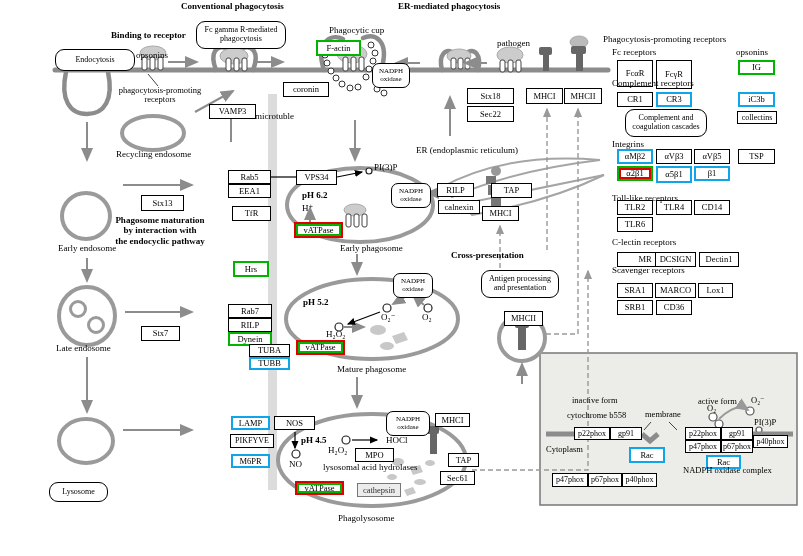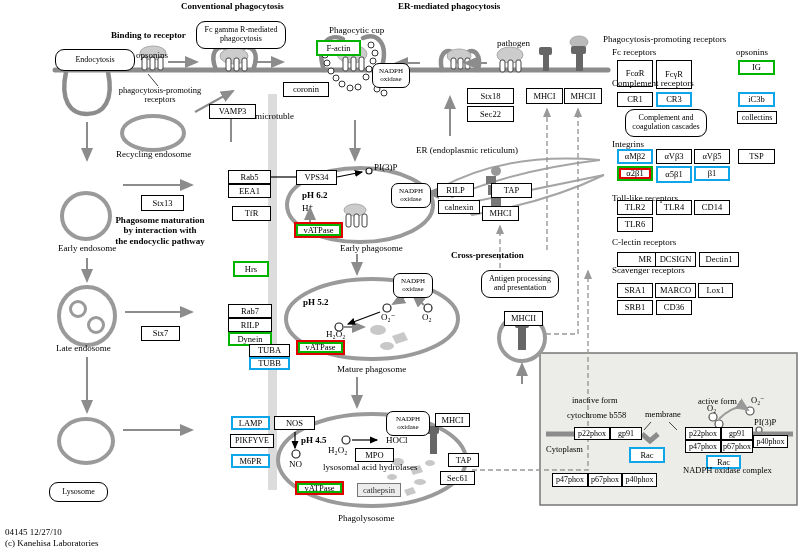--- a/index.html
+++ b/index.html
@@ -219,24 +219,20 @@
       <line x1="753" y1="434" x2="793" y2="434"></line>
     </g>
     <g fill="none">
       <line x1="651" y1="422" x2="644" y2="430" stroke="#444" stroke-width="1"></line>
       <line x1="669" y1="422" x2="677" y2="430" stroke="#444" stroke-width="1"></line>
       <path d="M719,419 Q736,402 748,410" stroke="#999" stroke-width="2" marker-end="url(#md)"></path>
     </g>
   </svg>
 
   <div id="nodes">
-    <div id="footer">
-      <div>04145 12/27/10</div>
-      <div>(c) Kanehisa Laboratories</div>
-    </div>
 
   <div class="gbox" style="left: 209px; top: 104px; width: 47px; height: 15px;">VAMP3</div>
       <div class="gbox" style="left: 283px; top: 82px; width: 46px; height: 15px;">coronin</div>
       <div class="gbox b-green" style="left: 316px; top: 40px; width: 45px; height: 16px;">F-actin</div>
       <div class="gbox" style="left: 467px; top: 88px; width: 47px; height: 16px;">Stx18</div>
       <div class="gbox" style="left: 467px; top: 106px; width: 47px; height: 16px;">Sec22</div>
       <div class="gbox" style="left: 526px; top: 88px; width: 37px; height: 16px;">MHCI</div>
       <div class="gbox" style="left: 564px; top: 88px; width: 38px; height: 16px;">MHCII</div>
       <div class="gbox" style="left: 617px; top: 60px; width: 36px; height: 27px;">FcαR</div>
       <div class="gbox" style="left: 656px; top: 60px; width: 36px; height: 29px;">FcγR</div>

